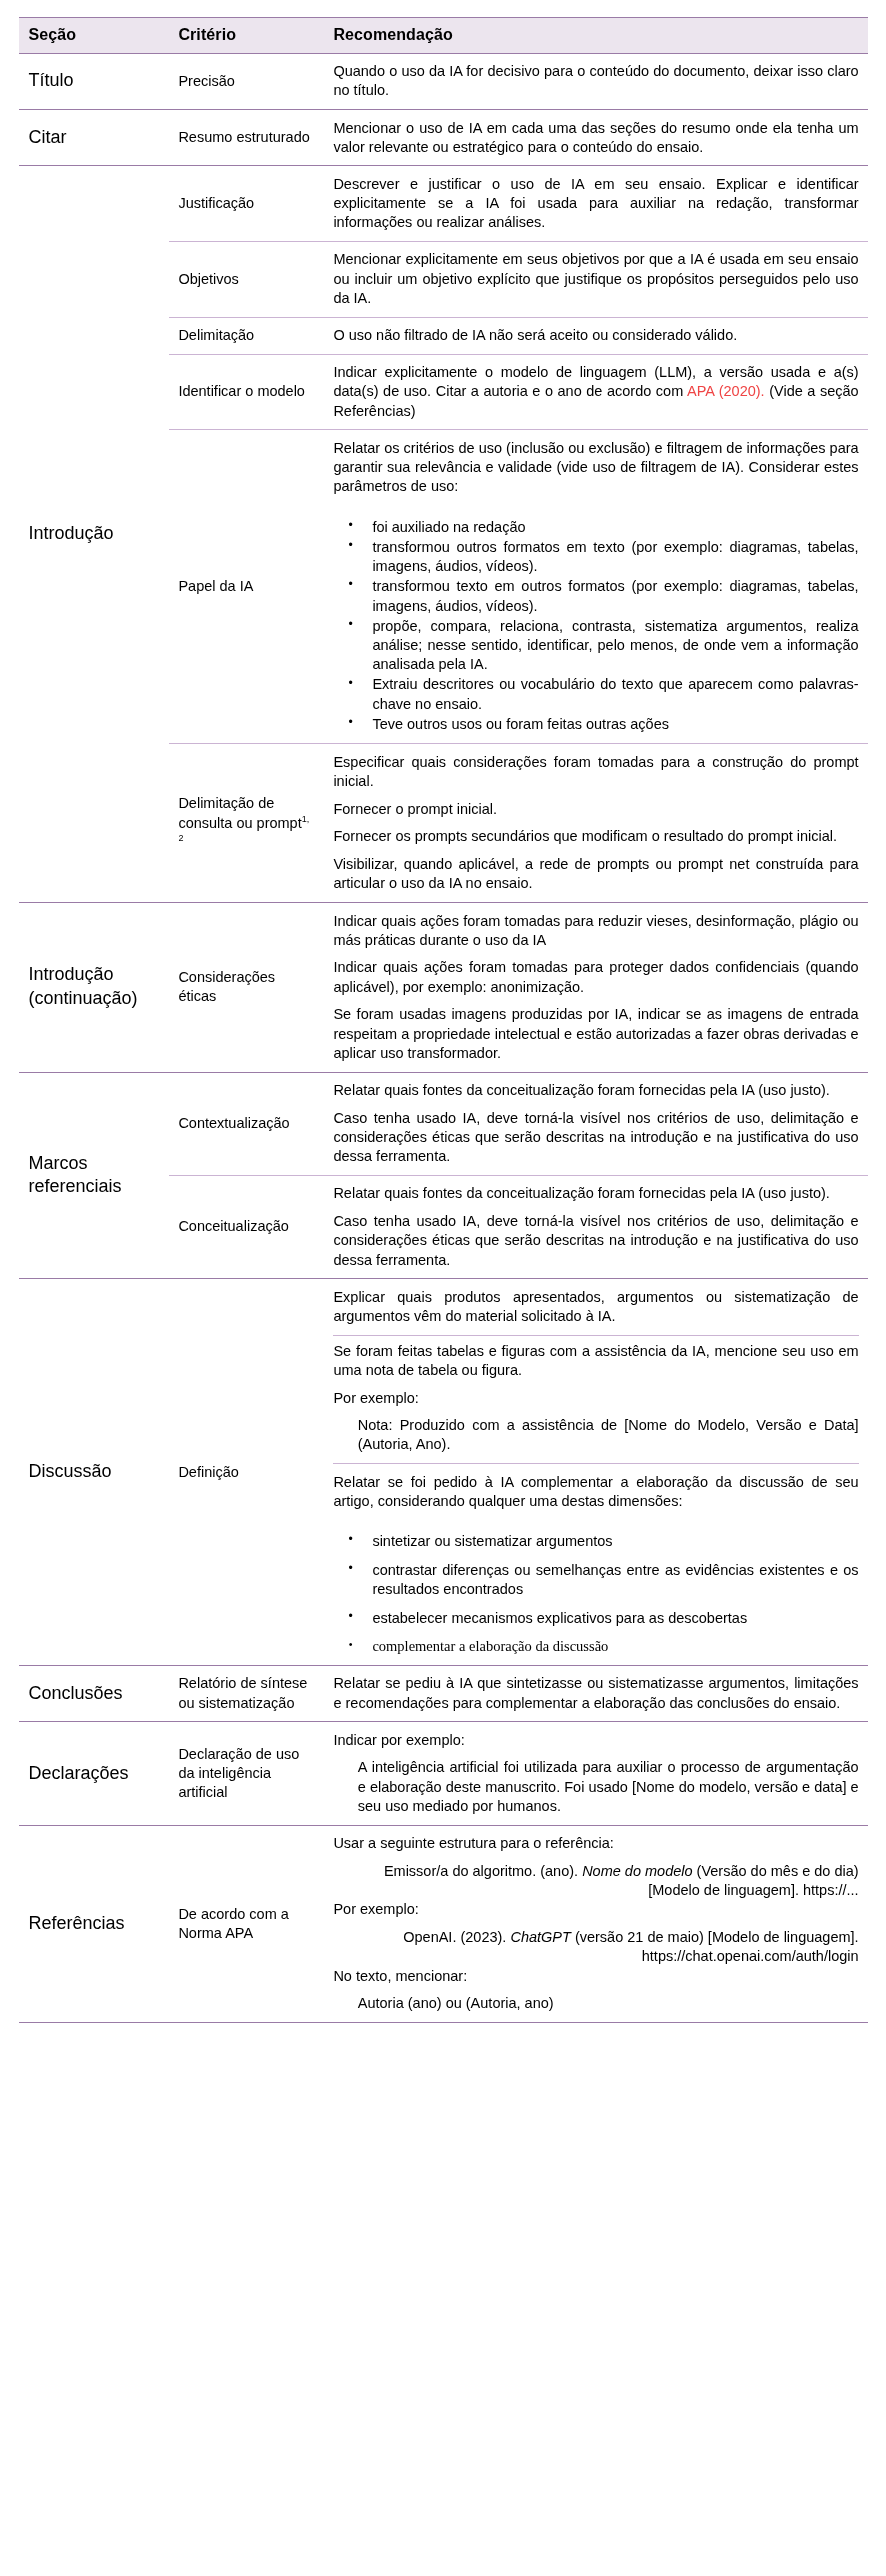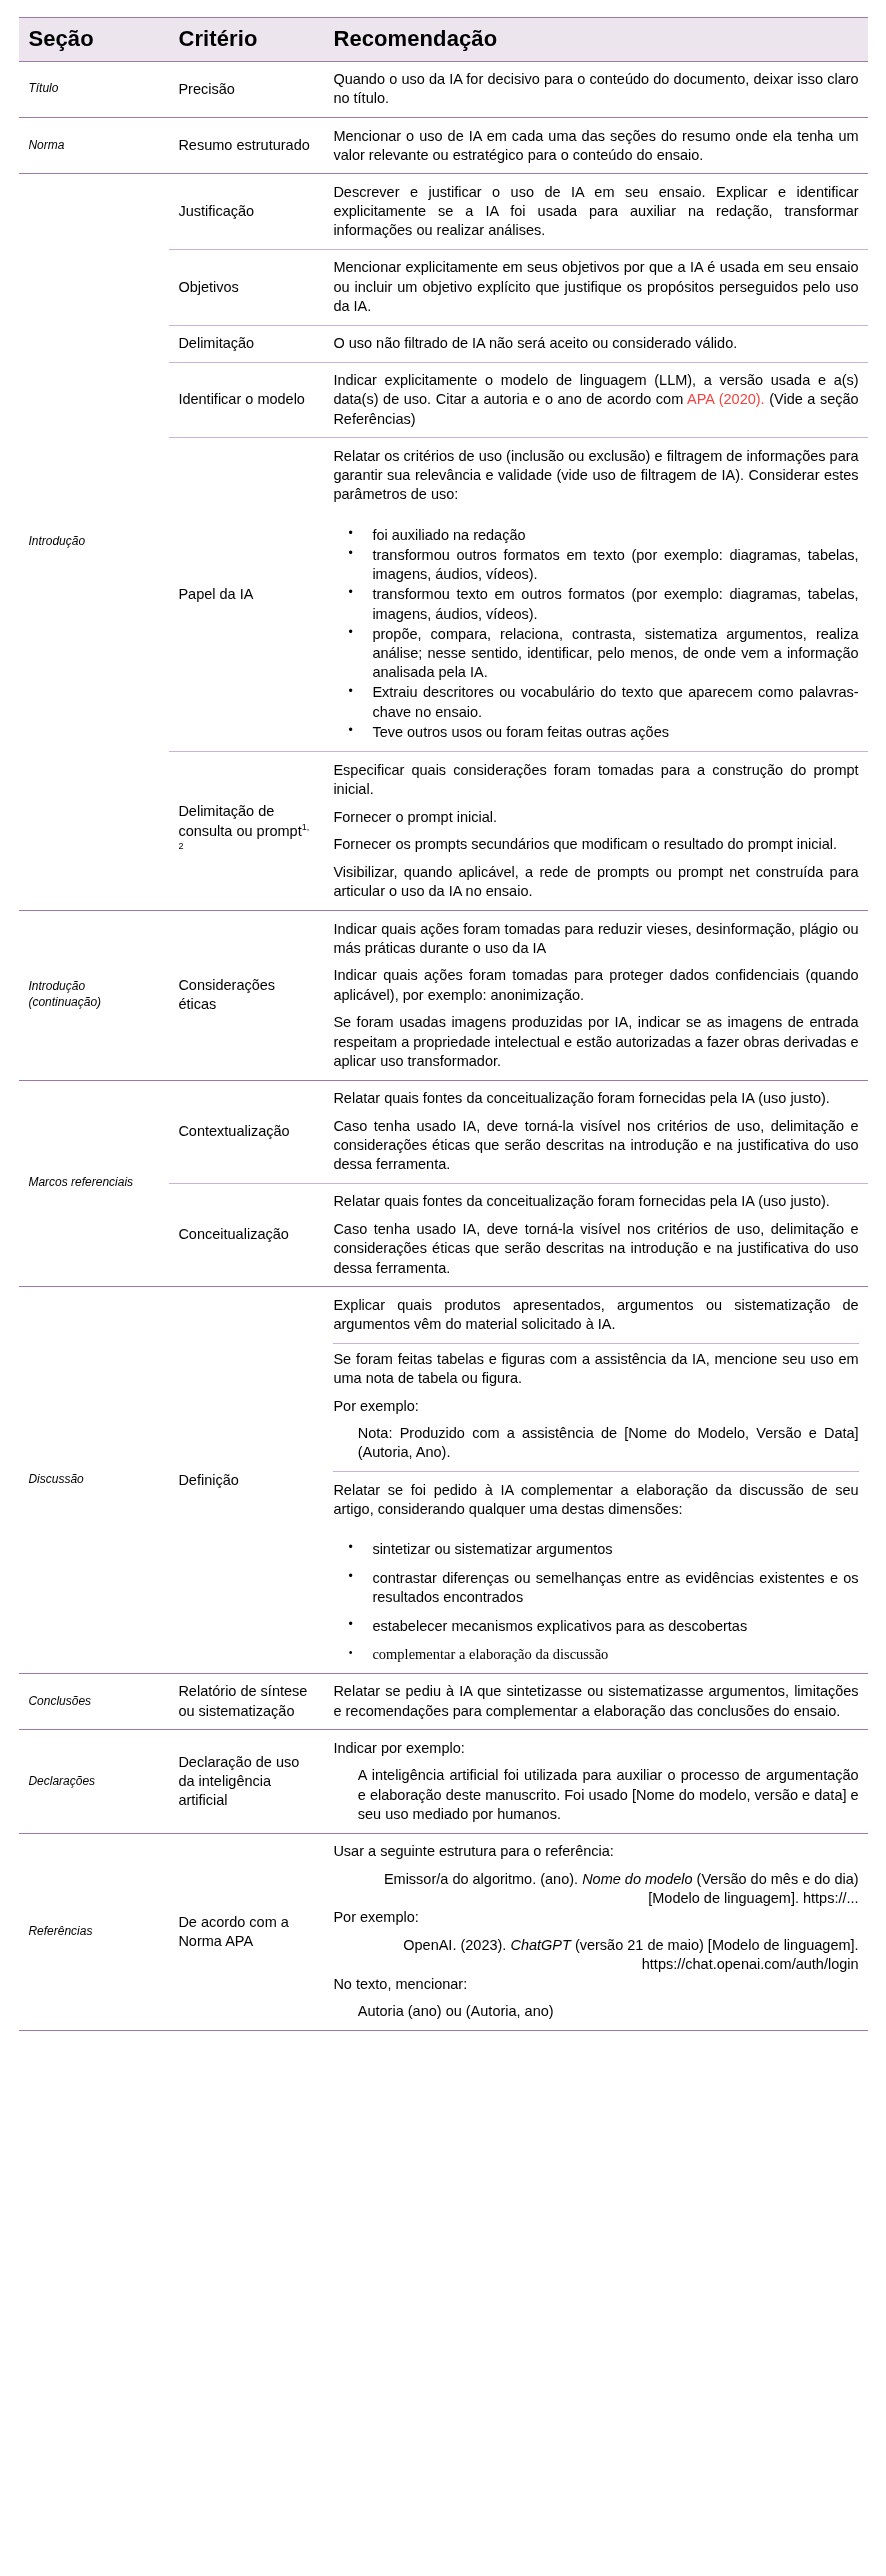--- a/index.html
+++ b/index.html
@@ -19,21 +19,21 @@
     margin:17px 19px 13px 19px;
     border-collapse:collapse;
     table-layout:fixed;
   }
   table.guide col.c-sec{width:150px;}
   table.guide col.c-cri{width:155px;}
   table.guide col.c-rec{width:544px;}
 
   thead th{
     background:#ece5ee;
-    font-size:22px;
+    font-size:16px;
     font-weight:bold;
     text-align:left;
     padding:8.4px 9.4px 8.4px 9.4px;
     vertical-align:middle;
     letter-spacing:0.1px;
   }
   thead tr th{
     border-top:1.5px solid #9a7ba6;
     border-bottom:1.5px solid #9a7ba6;
   }
@@ -51,24 +51,23 @@
     border-bottom:1.5px solid #9a7ba6;
   }
 
   td{
     vertical-align:top;
     padding:8.4px 9.4px 8.4px 9.4px;
     font-size:14.5px;
     line-height:1.33;
   }
   td.sec-cell{
-    font-size:12px;
+    font-size:18px;
     vertical-align:middle;
     padding-left:9.4px;
-    font-style:italic;
   }
   td.cri-cell{
     font-size:14.5px;
     vertical-align:middle;
   }
   td.rec-cell{
     text-align:justify;
     text-justify:inter-word;
     hyphens:none;
   }
@@ -129,21 +128,21 @@
     </thead>
     <tbody id="tbody">
         <tr class="sec-start">
           <td class="sec-cell" rowspan="1">Título</td>
           <td class="cri-cell">Precisão</td>
           <td class="rec-cell">
             <p class="pp">Quando o uso da IA for decisivo para o conteúdo do documento, deixar isso claro no título.</p>
           </td>
         </tr>
         <tr class="sec-start">
-          <td class="sec-cell" rowspan="1">Norma</td>
+          <td class="sec-cell" rowspan="1">Citar</td>
           <td class="cri-cell">Resumo estruturado</td>
           <td class="rec-cell">
             <p class="pp">Mencionar o uso de IA em cada uma das seções do resumo onde ela tenha um valor relevante ou estratégico para o conteúdo do ensaio.</p>
           </td>
         </tr>
         <tr class="sec-start">
           <td class="sec-cell" rowspan="6">Introdução</td>
           <td class="cri-cell">Justificação</td>
           <td class="rec-cell">
             <p class="pp">Descrever e justificar o uso de IA em seu ensaio. Explicar e identificar explicitamente se a IA foi usada para auxiliar na redação, transformar informações ou realizar análises.</p>

